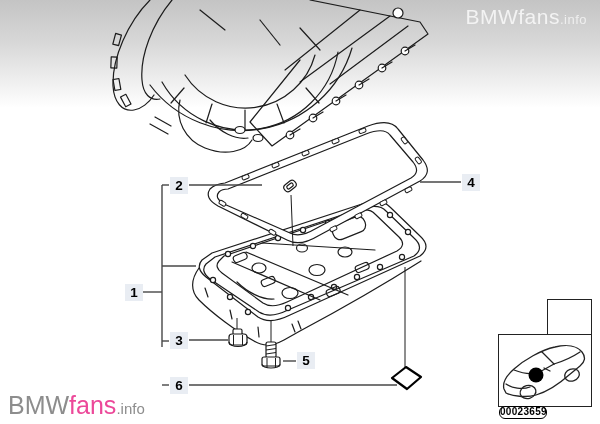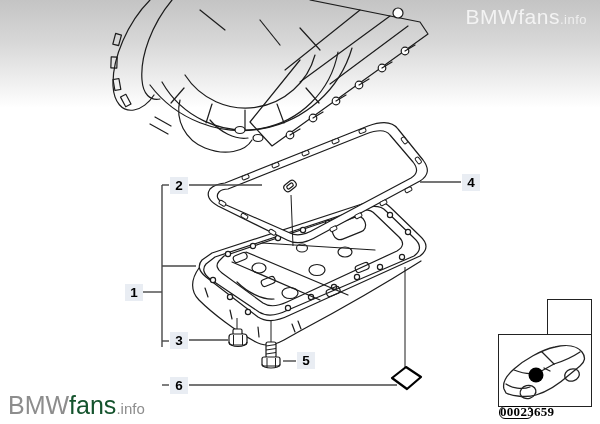--- a/index.html
+++ b/index.html
@@ -24,31 +24,31 @@
   }
   .car-box{
     position:absolute;left:498px;top:334px;width:94px;height:73px;
     border:1.4px solid #222;background:#fff;box-sizing:border-box;
   }
   .empty-box{
     position:absolute;left:547px;top:299px;width:45px;height:36px;
     border:1.4px solid #222;background:#fff;box-sizing:border-box;
   }
   .stamp{
-    position:absolute;left:499px;top:406px;width:34px;height:13px;
+    position:absolute;left:499px;top:406px;width:48px;height:13px;
     border:1.4px solid #000;border-radius:6px;background:#fff;
     box-sizing:border-box;text-align:center;
-    font-size:13px;font-weight:bold;line-height:10px;letter-spacing:.3px;
-    font-family:Liberation Serif, serif;
+    font-size:10px;font-weight:bold;line-height:10px;letter-spacing:.3px;
+    font-family:Liberation Sans, sans-serif;
   }
   .logo{
     position:absolute;left:8px;top:391px;font-size:25px;color:#8d8d8d;
     white-space:nowrap;
   }
-  .logo .fans{color:#14532d;margin-top:26px;}
+  .logo .fans{color:#ec4899;margin-top:26px;}
   .logo .tld{font-size:15px;color:#8d8d8d;}
 </style>
 </head>
 <body>
 
 <div class="gradient-band"></div>
 
 <div class="watermark">
   <span>BMWfans</span><span class="tld">.info</span>
 </div>

